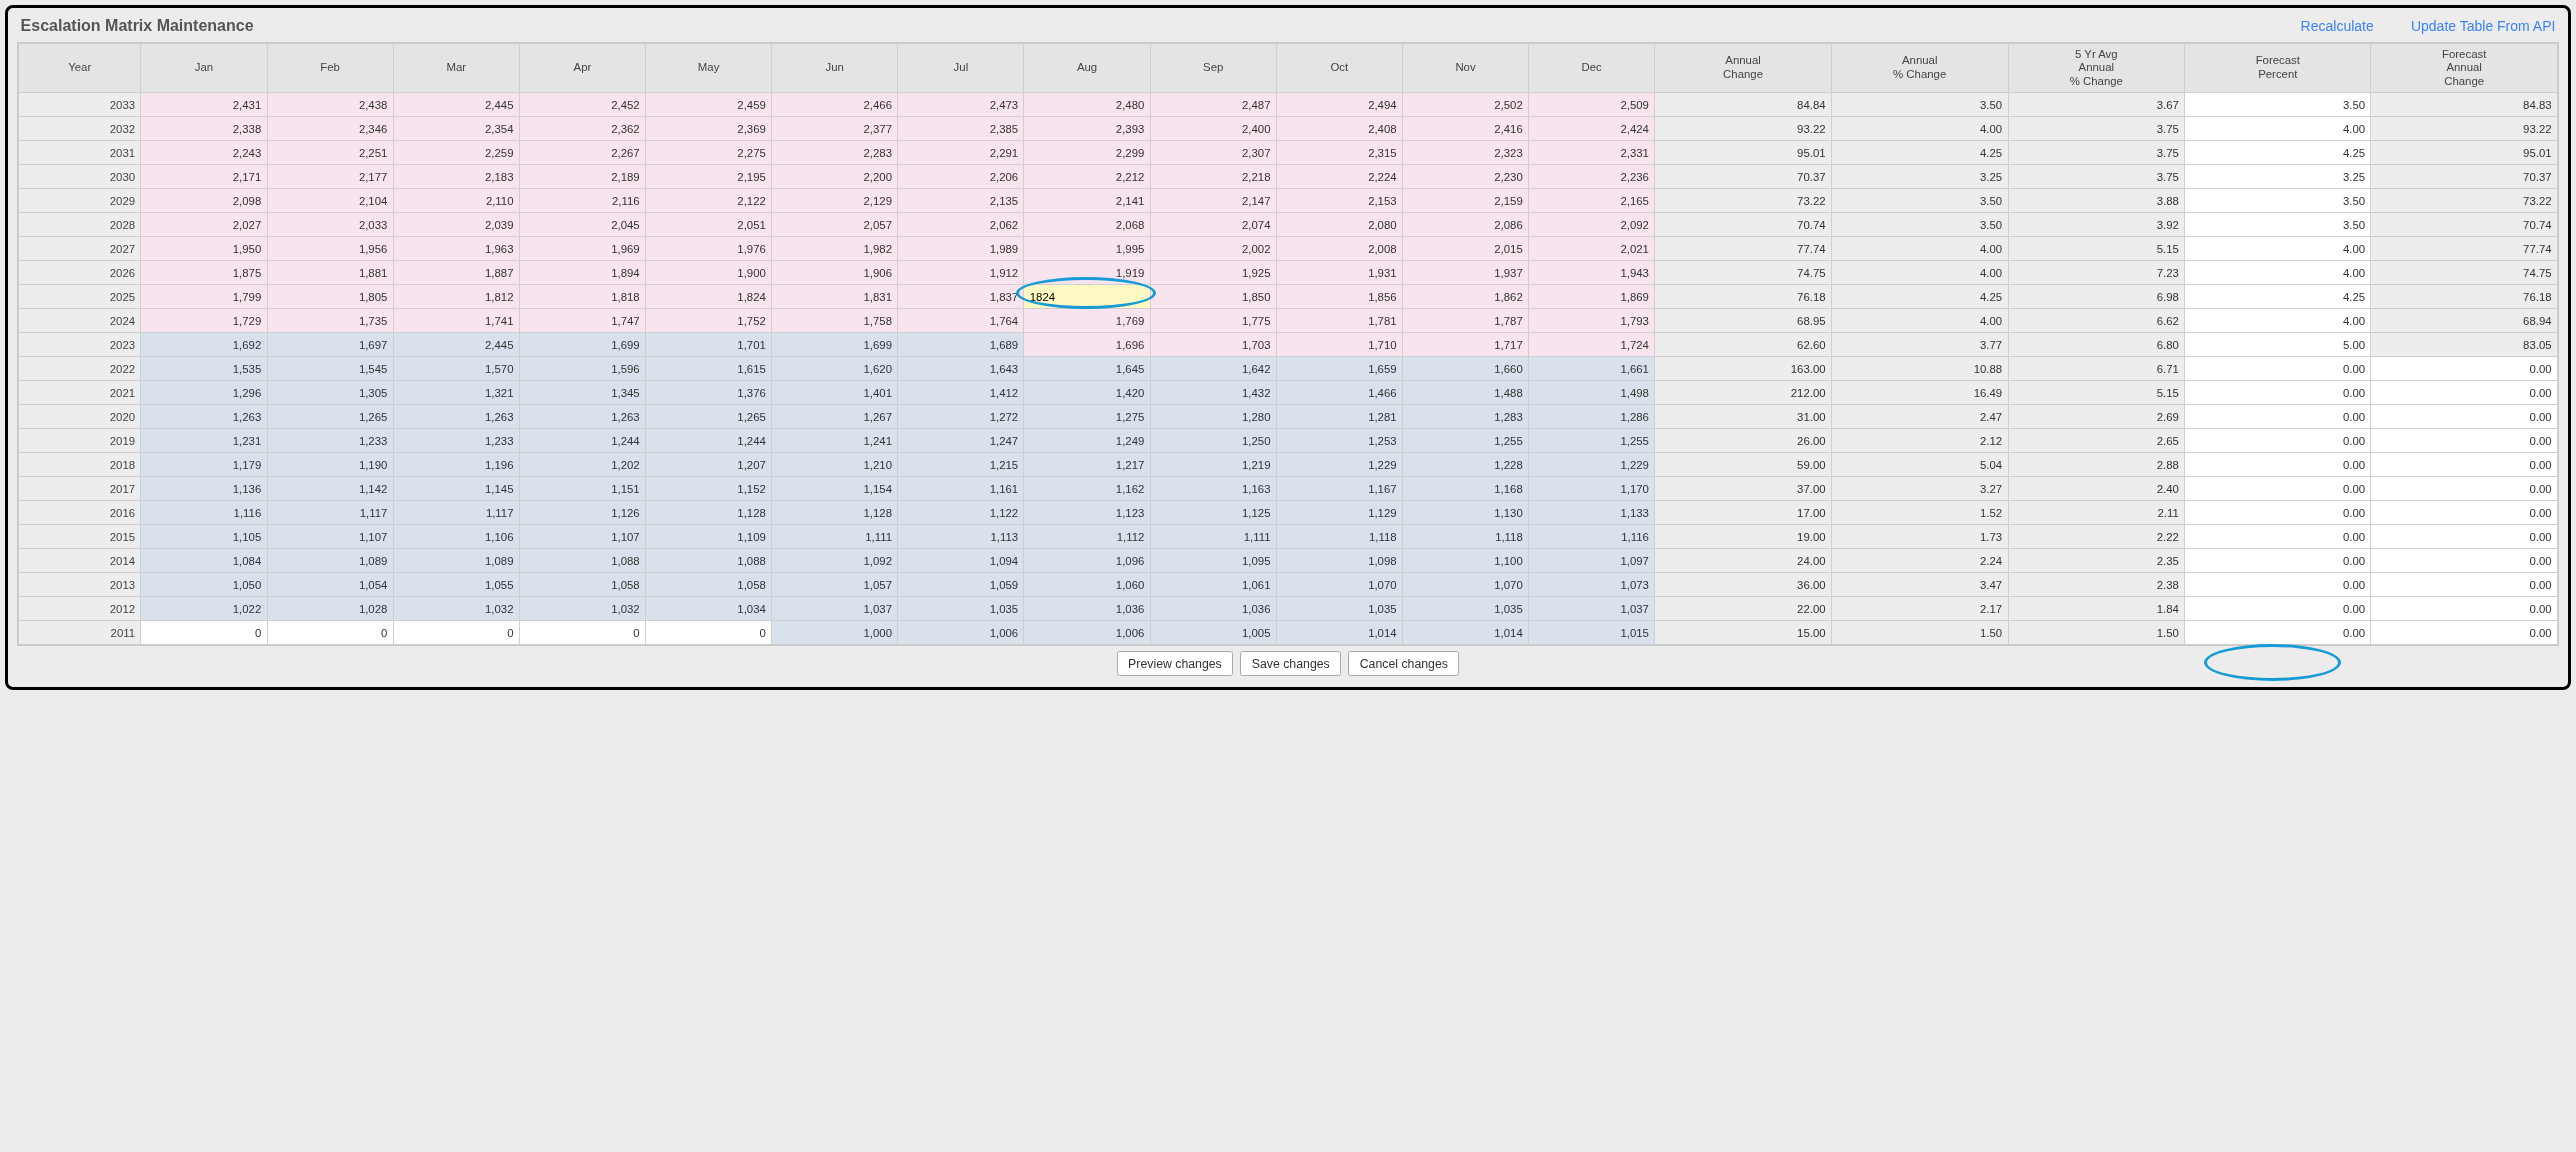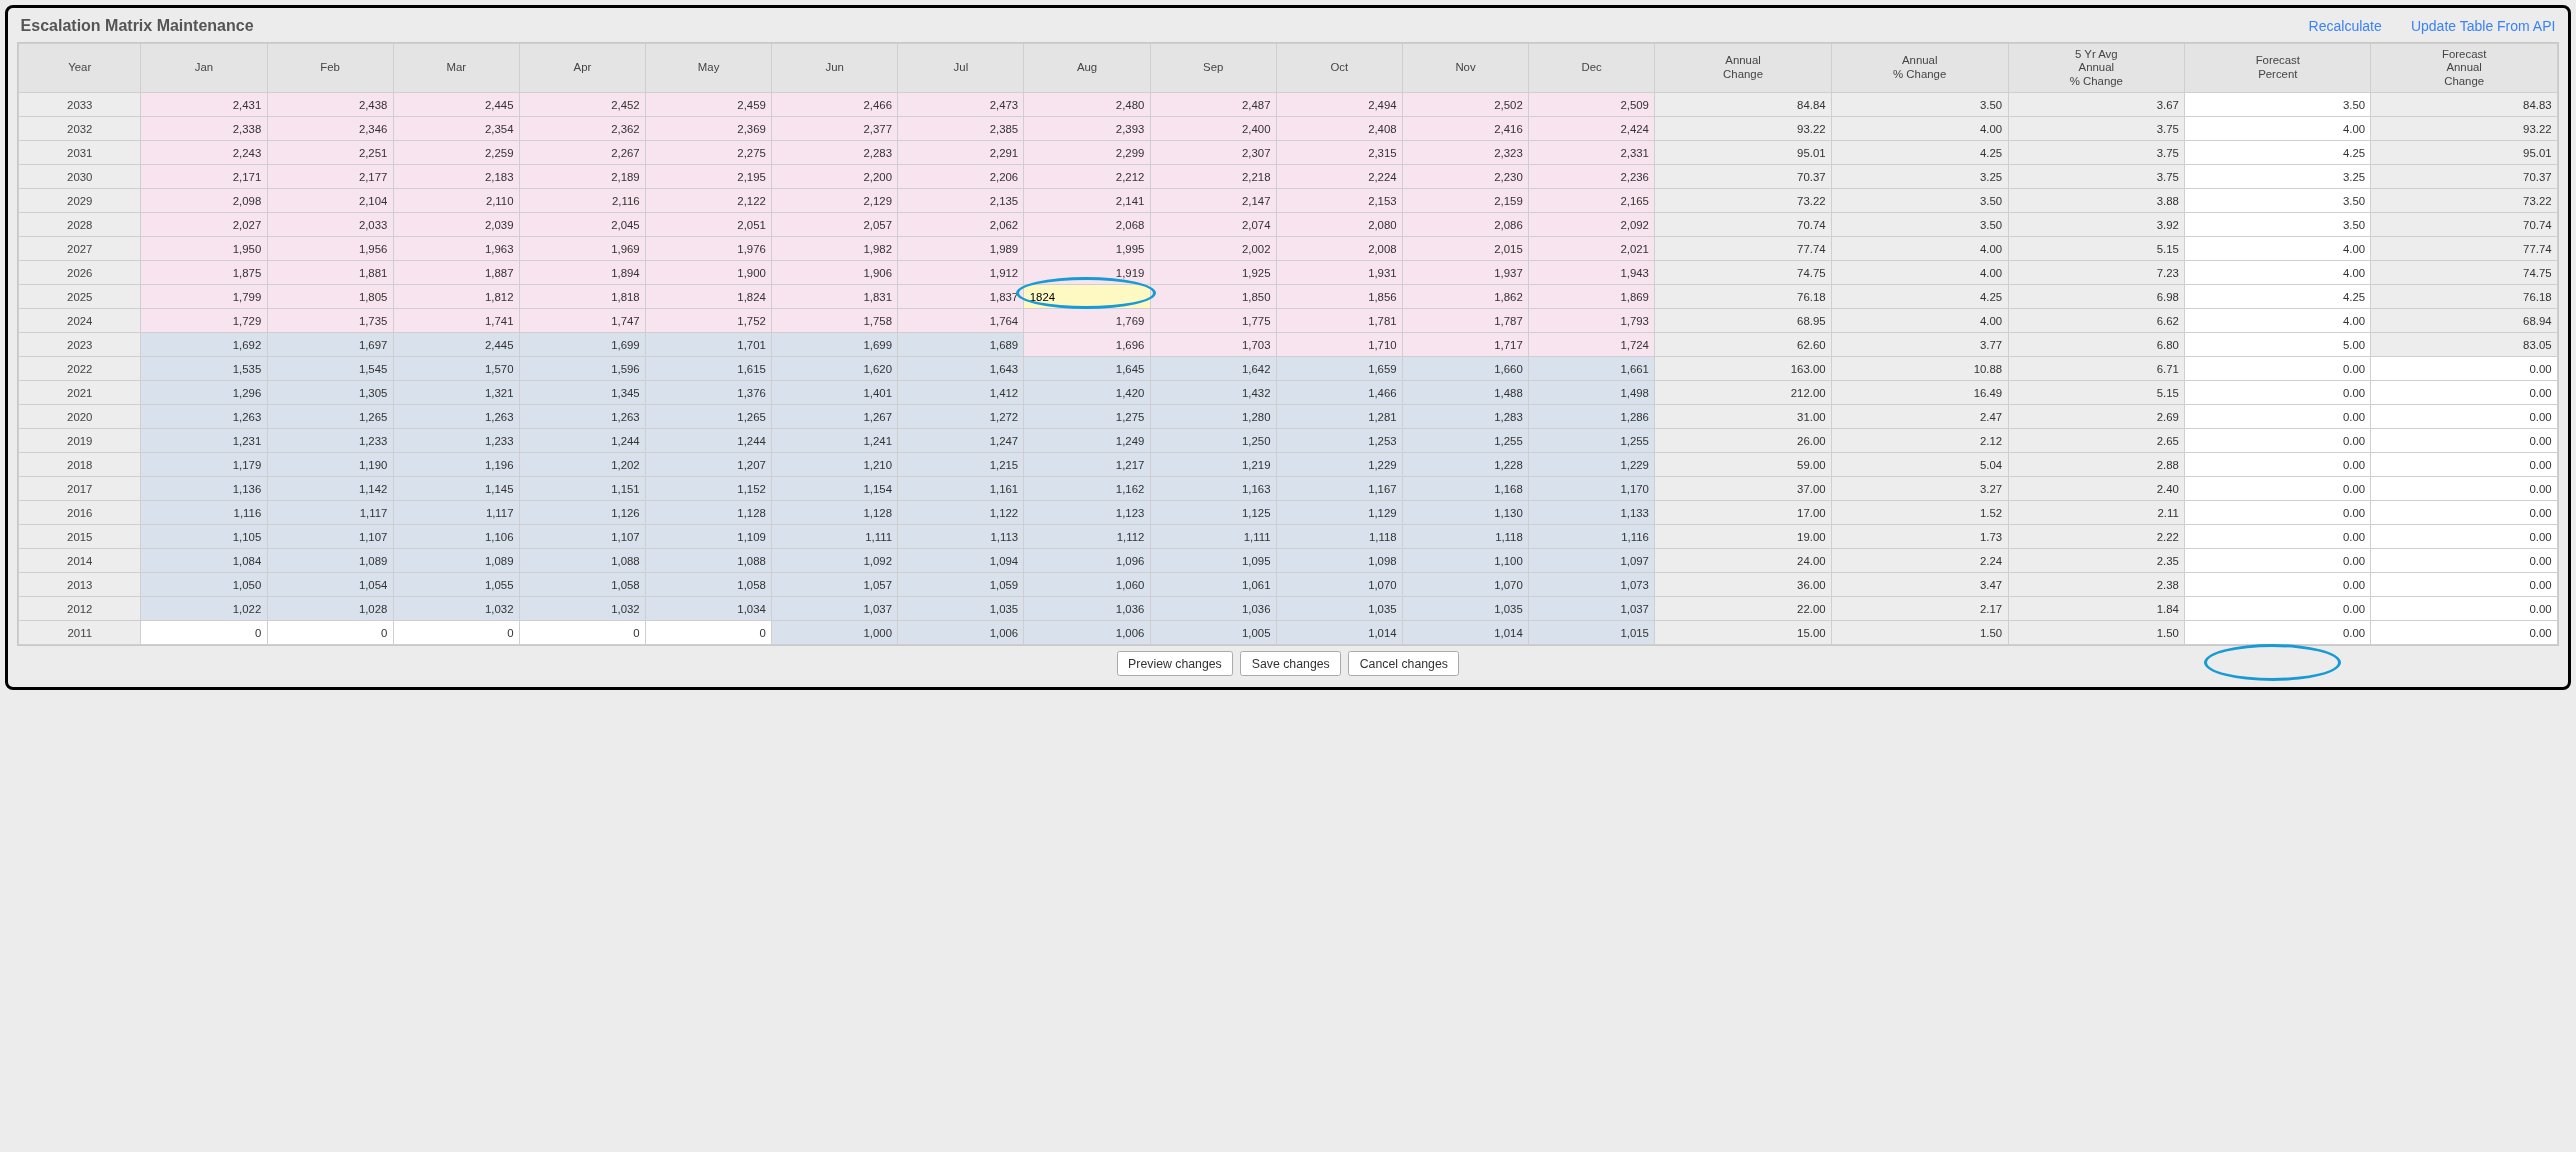--- a/index.html
+++ b/index.html
@@ -25,21 +25,21 @@
   }
   .title {
     font-size: 16px;
     font-weight: bold;
     color: #555;
   }
   .links a {
     color: #3b82f6;
     text-decoration: none;
     font-size: 14px;
-    margin-left: 26px;
+    margin-left: 34px;
     cursor: pointer;
   }
   .grid-wrap {
     border: 0.9px solid #c8c8c8;
     background: #fff;
   }
   #grid {
     width: 100%;
     border-collapse: collapse;
     table-layout: fixed;
@@ -56,21 +56,20 @@
     background: #e4e4e4;
     color: #444;
     font-weight: normal;
     text-align: center;
     vertical-align: middle;
     height: 39px;
     line-height: 1.2;
   }
   #grid td { text-align: right; }
   #grid td.year-cell {
-    text-align: center;
     background: #ededed;
     color: #444;
   }
   .bg-pink  { background: #f8e4ee; }
   .bg-blue  { background: #d9e2ec; }
   .bg-white { background: #ffffff; }
   .bg-grey  { background: #ededed; }
   .editing-cell {
     position: relative;
     background: #fff !important;

